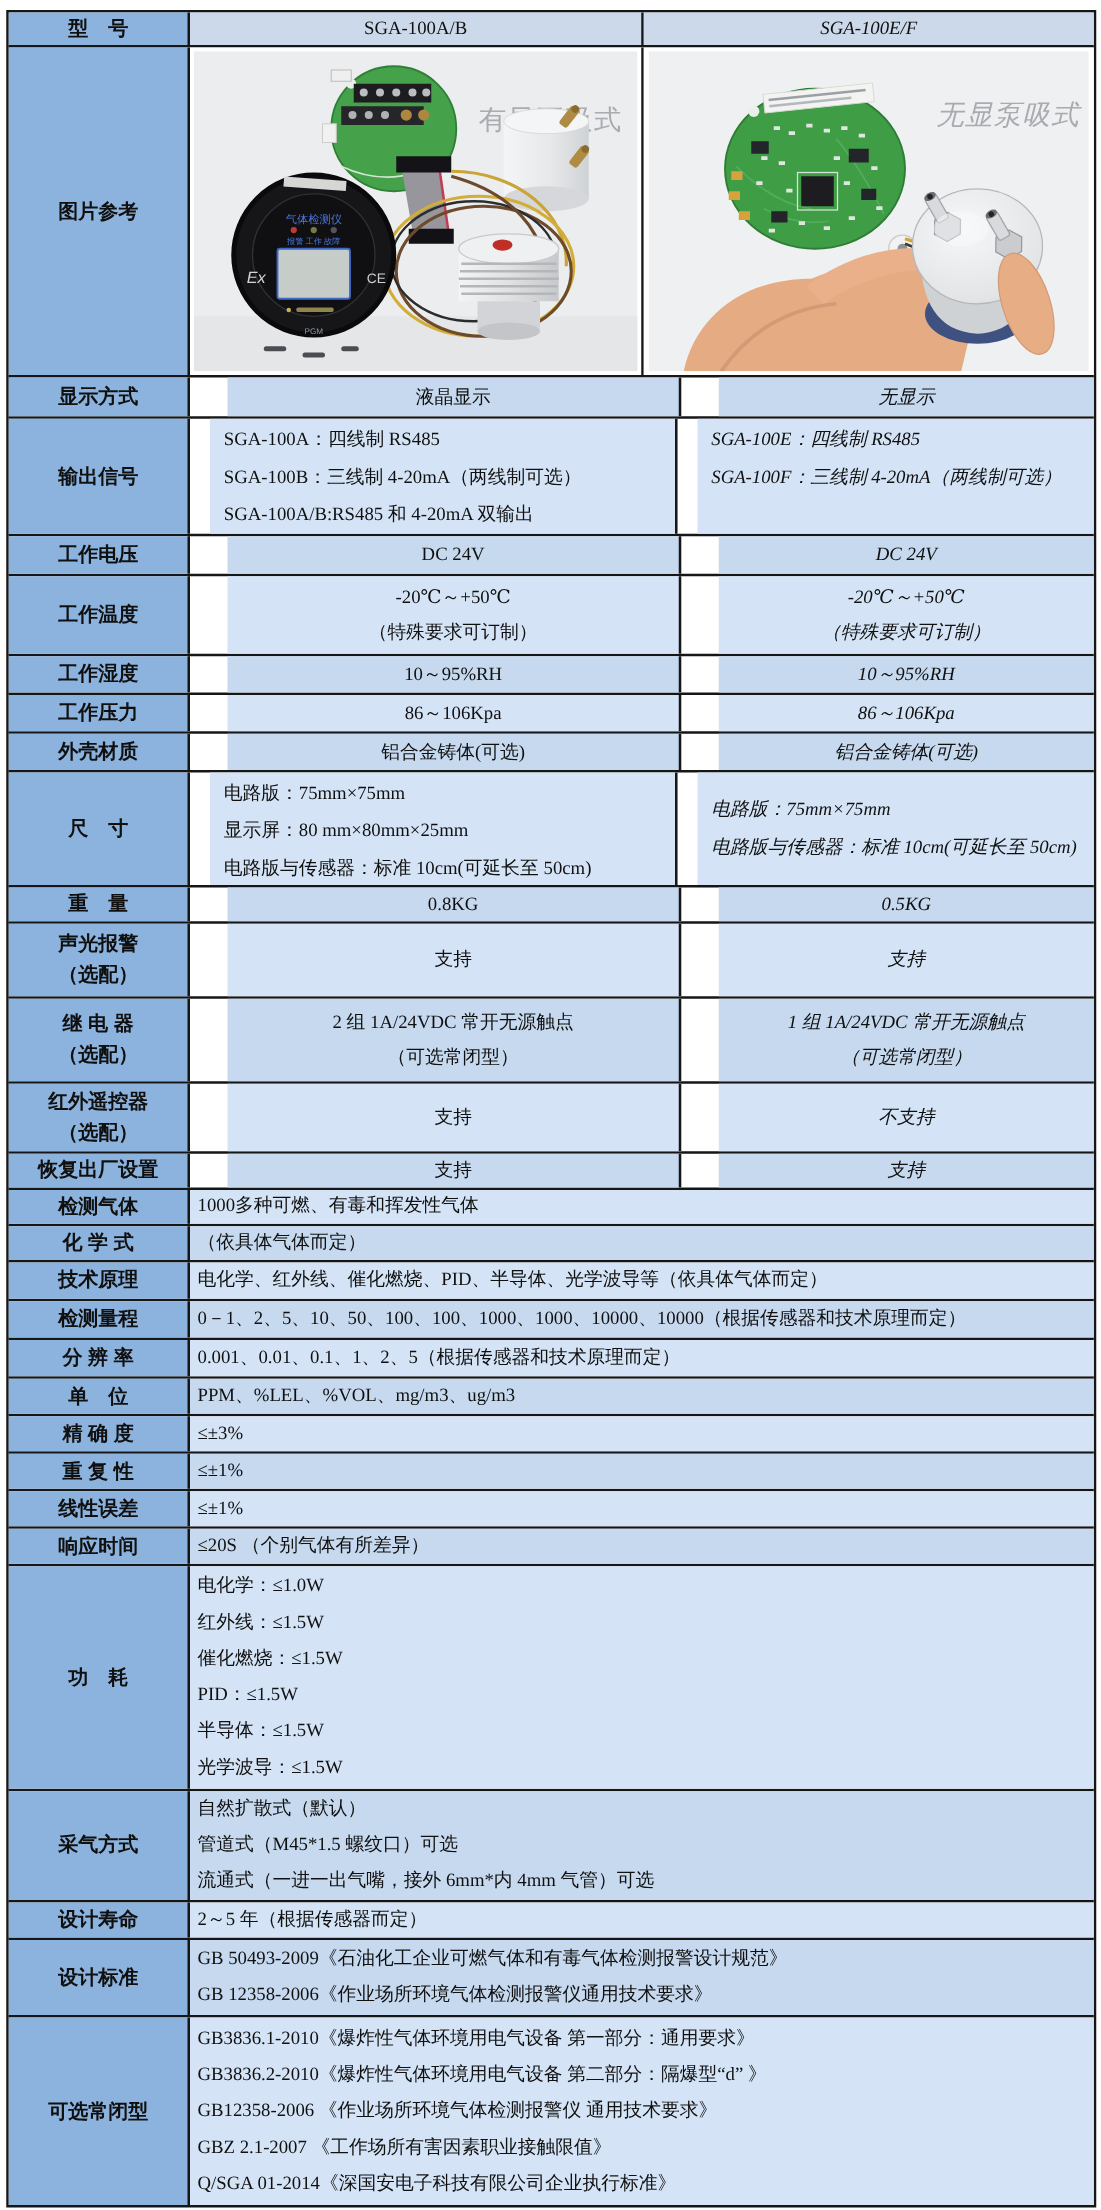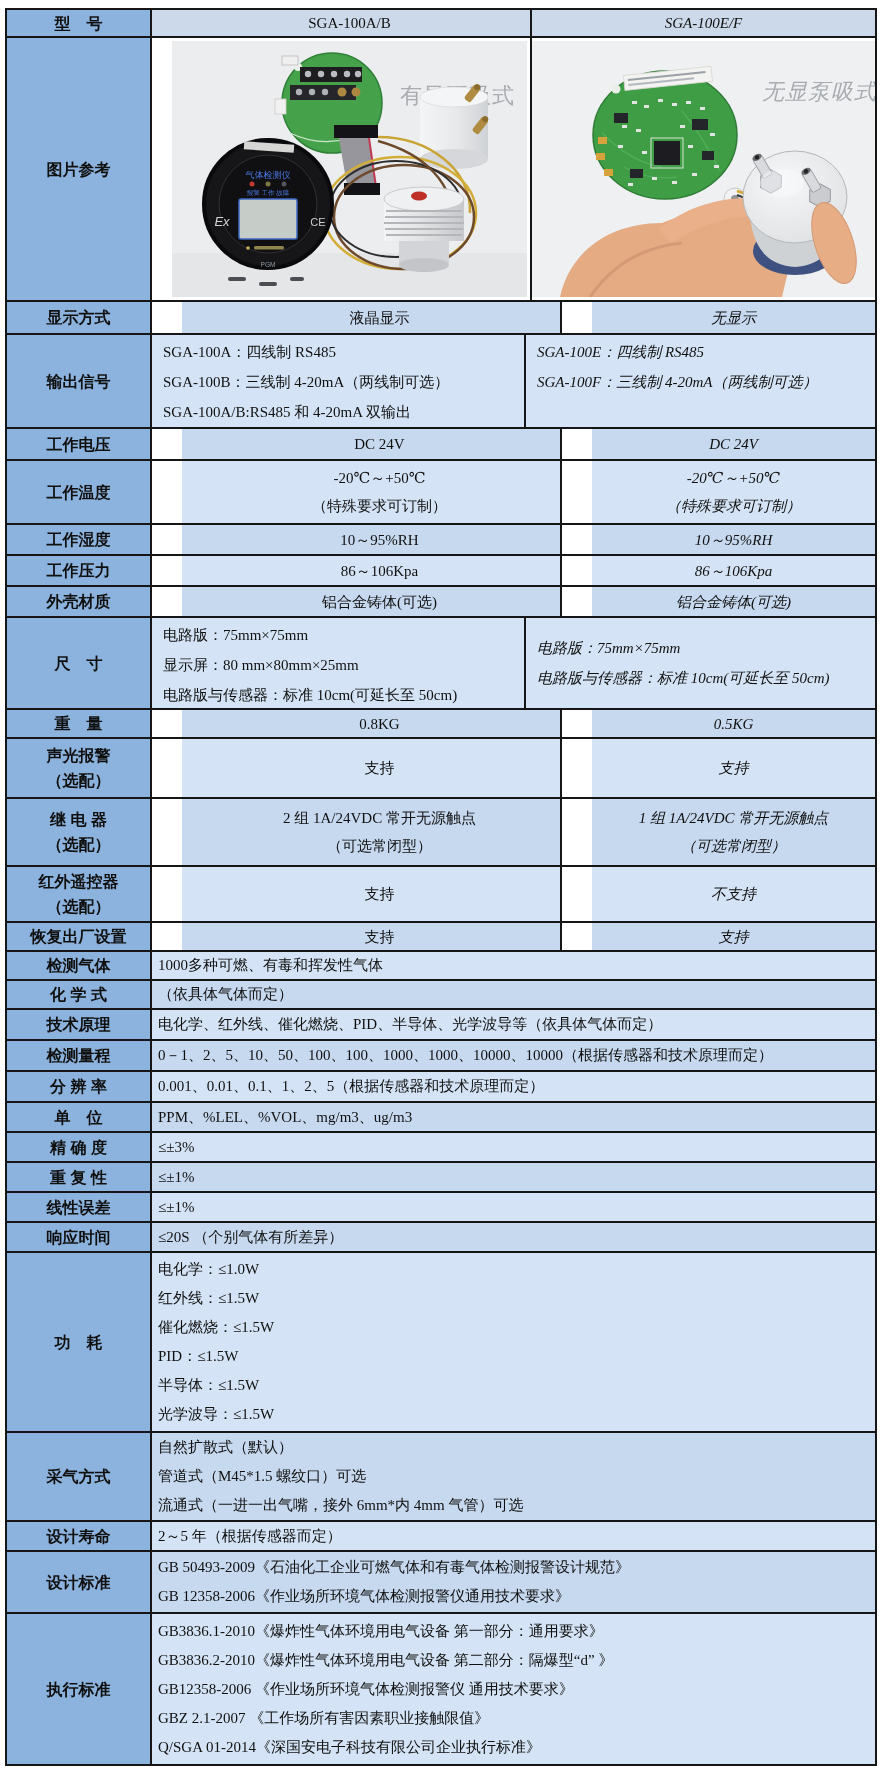--- a/index.html
+++ b/index.html
@@ -9,25 +9,25 @@
   html,body{margin:0;padding:0;background:#fff;}
   body{width:881px;font-family:"Liberation Serif","DejaVu Serif",serif;color:var(--ink);}
   .tbl{margin:8px 4px 6px 5px;border:2px solid var(--border);}
   .row{display:flex;border-bottom:2px solid var(--border);box-sizing:content-box;}
   .row:last-child{border-bottom:none;}
   .cell{box-sizing:content-box;overflow:hidden;}
   .lab{width:143px;background:var(--left-col);border-right:2px solid var(--border);
        display:flex;flex-direction:column;align-items:center;justify-content:center;
        font-family:"Liberation Sans","DejaVu Sans",sans-serif;font-weight:bold;font-size:16px;
        line-height:25px;text-align:left;}
-  .c2{width:361px;border-right:2px solid var(--border);padding-left:17px;}
+  .c2{width:361px;border-right:2px solid var(--border);}
   .c3{flex:1;font-style:italic;}
   .cm{flex:1;display:flex;flex-direction:column;justify-content:center;padding-left:6px;font-size:15px;line-height:29px;}
   .ctr{display:flex;flex-direction:column;align-items:center;justify-content:center;text-align:center;font-size:15px;line-height:28px;margin-left:30px;}
-  .lft{display:flex;flex-direction:column;justify-content:center;padding-left:11px;font-size:15px;line-height:30px;}
+  .lft{display:flex;flex-direction:column;justify-content:center;padding-left:11px;font-size:15px;line-height:30px;margin-left:16px;}
   .top{justify-content:flex-start;padding-top:2px;}
   .hrow .c2,.hrow .c3{background:var(--head-cell);display:flex;align-items:center;justify-content:center;font-size:15px;}
   .rd .c2,.rd .c3,.rd .cm{background:var(--row-dark);}
   .rl .c2,.rl .c3,.rl .cm{background:var(--row-light);}
   .photo-row .c2,.photo-row .c3{background:var(--photo-bg);}
   .photo-row svg{display:block;margin:3px auto;}
   text{font-family:"Liberation Sans","DejaVu Sans",sans-serif;}
 </style>
 </head>
 <body>
@@ -534,21 +534,21 @@
         <span>设计标准</span>
       </div>
     <div class="cell cm">
       <div>GB 50493-2009《石油化工企业可燃气体和有毒气体检测报警设计规范》</div>
       <div>GB 12358-2006《作业场所环境气体检测报警仪通用技术要求》</div>
     </div>
   </div>
 
   <div class="row rl" style="height:150px">
     <div class="cell lab">
-        <span>执行标准</span>
+        <span>可选常闭型</span>
       </div>
     <div class="cell cm">
       <div>GB3836.1-2010《爆炸性气体环境用电气设备 第一部分：通用要求》</div>
       <div>GB3836.2-2010《爆炸性气体环境用电气设备 第二部分：隔爆型“d” 》</div>
       <div>GB12358-2006 《作业场所环境气体检测报警仪 通用技术要求》</div>
       <div>GBZ 2.1-2007 《工作场所有害因素职业接触限值》</div>
       <div>Q/SGA 01-2014《深国安电子科技有限公司企业执行标准》</div>
     </div>
   </div>
 

